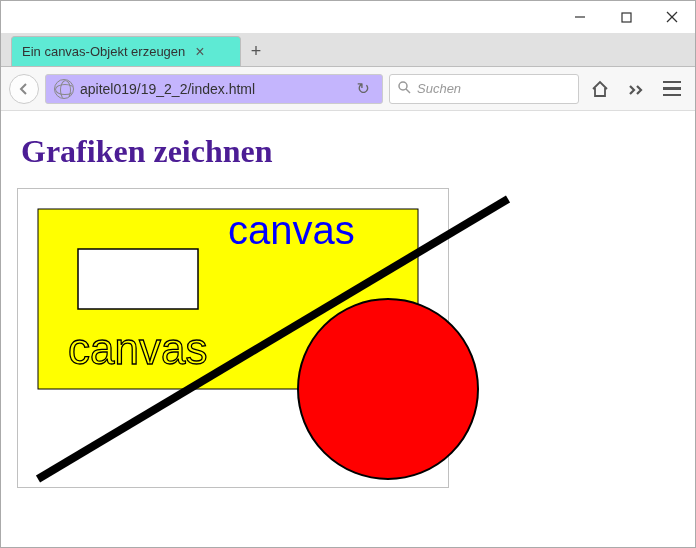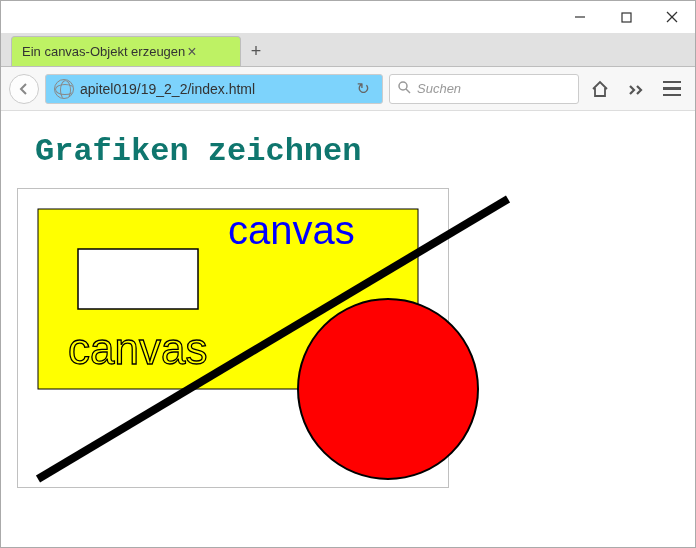--- a/index.html
+++ b/index.html
@@ -37,29 +37,29 @@
   .tabstrip {
     height: 34px;
     background: #e1e1e1;
     display: flex;
     align-items: flex-end;
     padding-left: 10px;
     border-bottom: 1px solid #bdbdbd;
   }
   .tab {
     height: 30px;
-    background: #bef264;
+    background: #5eead4;
     border: 1px solid #bdbdbd;
     border-bottom: none;
     border-top-left-radius: 4px;
     border-top-right-radius: 4px;
     display: flex;
     align-items: center;
     padding: 4px 10px;
-    gap: 2px;
+    gap: 10px;
     min-width: 230px;
     color: #333;
     font-size: 13px;
   }
   .tab-close { font-size: 16px; color: #555; }
   .newtab {
     width: 30px;
     height: 30px;
     display: flex;
     align-items: center;
@@ -100,21 +100,21 @@
     content:"";
     position:absolute;
     border:1px solid #888;
   }
   .globe::before { width:100%; height:50%; border-radius:50%; left:0; top:25%; }
   .globe::after { width:50%; height:100%; border-radius:50%; top:0; left:25%; }
   .urlbox {
     flex: 1;
     height: 30px;
     border: 1px solid #ccc;
-    background: #7dd3fc;
+    background: #c4b5fd;
     border-radius: 3px;
     display: flex;
     align-items: center;
     padding: 0 8px;
     gap: 6px;
     min-width: 0;
   }
   .url-text {
     flex:1;
     font-size: 14px;
@@ -144,25 +144,25 @@
   }
   .hamburger { display:flex; flex-direction:column; gap:4px; }
   .hamburger span { width:18px; height:2.5px; background:#555; }
   .content {
     flex:1;
     background:#fff;
     padding: 12px 16px;
     overflow: hidden;
   }
   .content h1 {
-    font-family: Liberation Mono, monospace;
+    font-family: Liberation Serif, serif;
     font-weight: bold;
     font-size: 32px;
-    margin: 10px 0 18px 18px;
-    color: #0f766e;
+    margin: 10px 0 18px 4px;
+    color: #4c1d95;
   }
   .canvas-wrap {
     border: 1px solid #c0c0c0;
     width: 432px;
     height: 300px;
     background: #fff;
     position: relative;
   }
 </style>
 </head>

